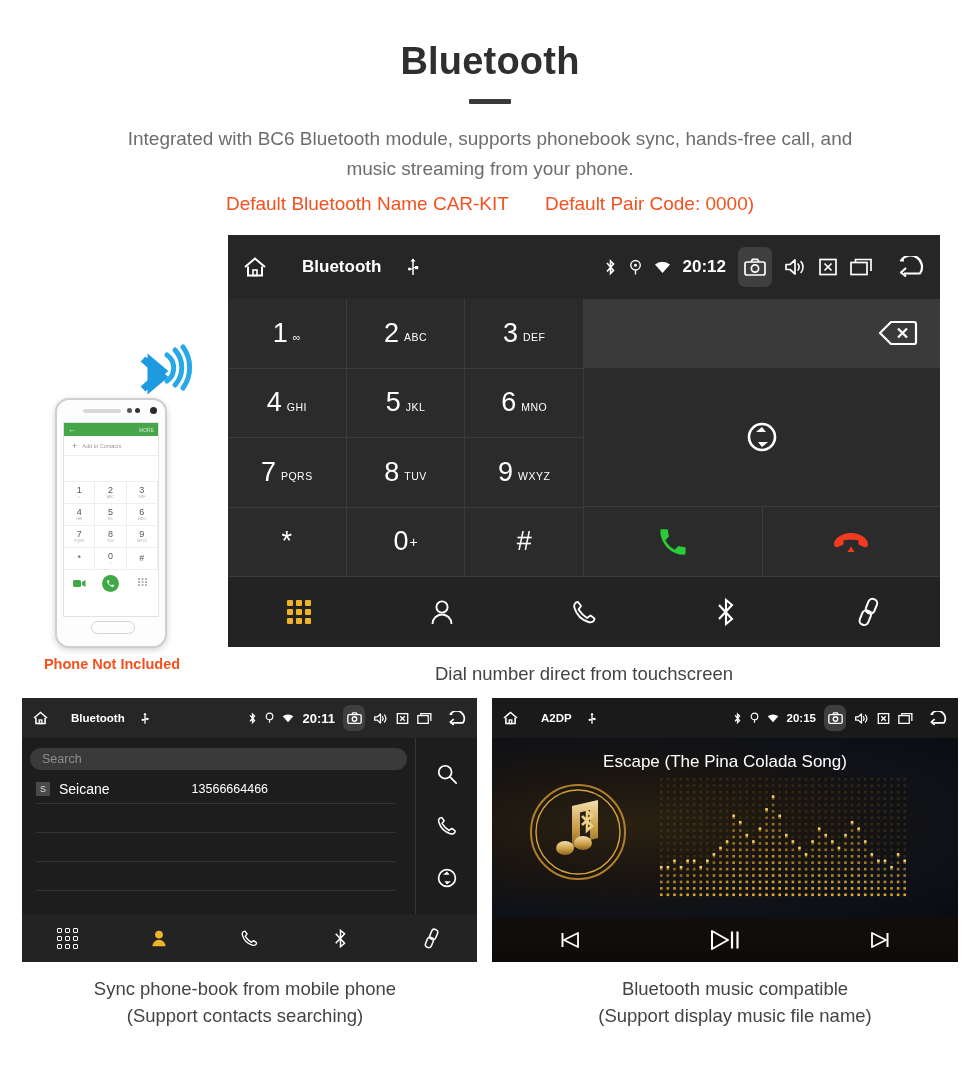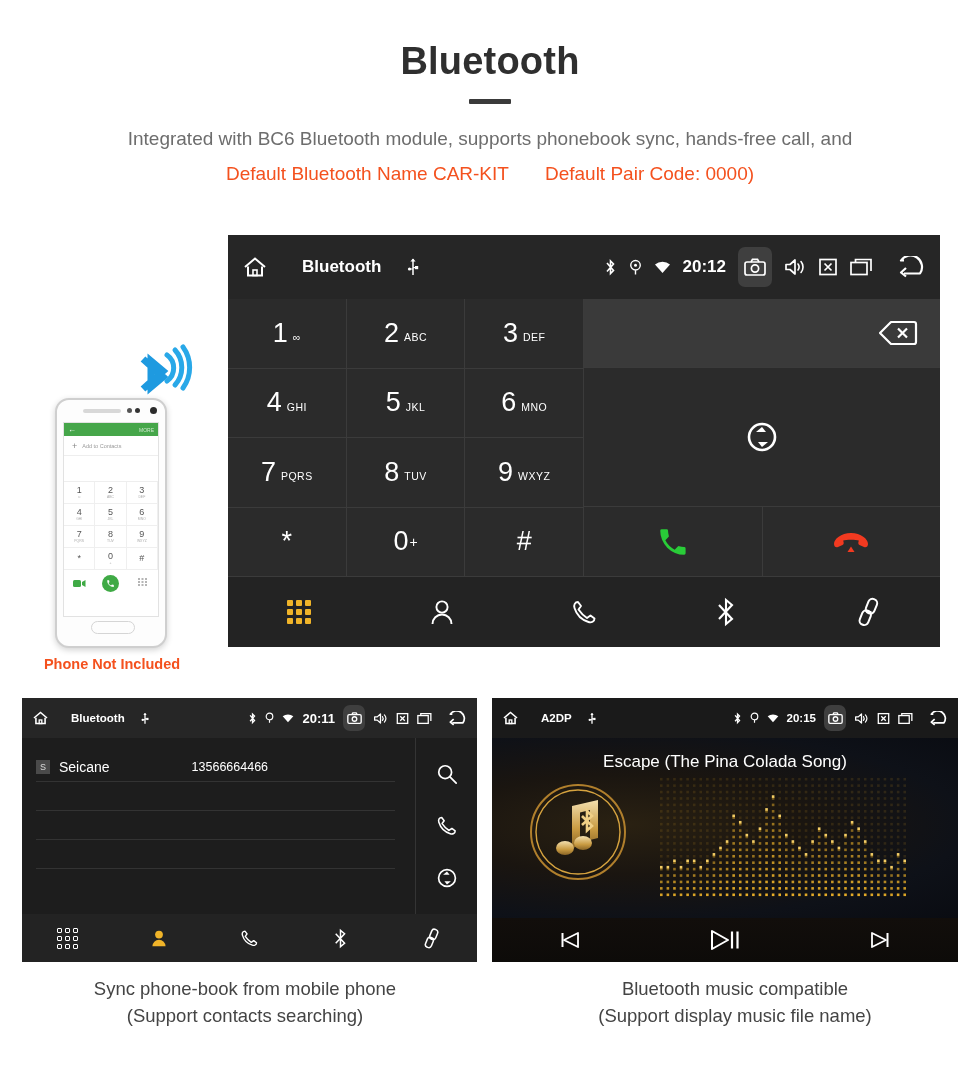--- a/index.html
+++ b/index.html
@@ -177,20 +177,21 @@
 </head>
 <body>
 
 <div class="page">
 
   <div class="hero">
     <div class="hero-title">Bluetooth</div>
     <div class="hero-rule"></div>
     <div class="hero-sub">
       <div>Integrated with BC6 Bluetooth module, supports phonebook sync, hands-free call, and</div>
+      <div>music streaming from your phone.</div>
     </div>
     <div class="hero-specs">
       <span>Default Bluetooth Name CAR-KIT</span>
       <span>Default Pair Code: 0000)</span>
     </div>
   </div>
 
   <div class="bt-logo">
     <svg width="78" height="52" viewBox="0 0 78 52">
       <path d="M18 46 L38 28 L26 18 L26 44 L38 34 L18 16" fill="none" stroke="#1e9ae0" stroke-width="7" stroke-linejoin="miter"></path>
@@ -511,20 +512,21 @@
                 <rect x="12" y="1.5" width="9" height="15" rx="4.2" class="wh" stroke-width="2" transform="rotate(22 16 9)"></rect>
                 <rect x="6" y="13" width="9" height="15" rx="4.2" class="wh" stroke-width="2" transform="rotate(22 10 20)"></rect>
                 <path d="M10.5 13.5 L16.5 15.5" class="wh" stroke-width="2"></path>
               </svg>
           </span>
         </div>
       </div>
     </div>
   </div>
 
+  <div class="cap" style="position:absolute;left:228px;top:660px;width:712px;">Dial number direct from touchscreen</div>
 
   <div id="phonebook" class="unit">
     <div class="statusbar">
       <div class="sb-left">
         <span class="sb-ic">
           <svg width="17" height="16" viewBox="0 0 26 24">
               <path d="M3 12 L13 3.5 L23 12" class="wh" stroke-width="2.4"></path>
               <path d="M6 11.5 V20.5 H20 V11.5" class="wh" stroke-width="2.4"></path>
               <rect x="11" y="15" width="4" height="5.5" class="wh" stroke-width="2"></rect>
             </svg>
@@ -587,20 +589,21 @@
           <svg width="20" height="15" viewBox="0 0 30 22">
               <path d="M3 15.5 H19 A6.5 6.5 0 000 2.5 L3 2.5" class="wh" stroke-width="2.6" stroke-linejoin="round" transform="translate(5,2)"></path>
               <path d="M10 12 L5 16.5 L10 20.5" class="wh" stroke-width="2.6" stroke-linejoin="round" fill="none"></path>
             </svg>
         </span>
       </div>
     </div>
 
     <div class="pb-body">
       <div class="pb-list">
+        <div class="pb-search">Search</div>
         <div class="pb-row">
           <span class="pb-badge">S</span>
           <span class="pb-name">Seicane</span>
           <span class="pb-num">13566664466</span>
         </div>
         <div class="pb-empty"></div>
         <div class="pb-empty"></div>
         <div class="pb-empty"></div>
       </div>
       <div class="pb-side">

